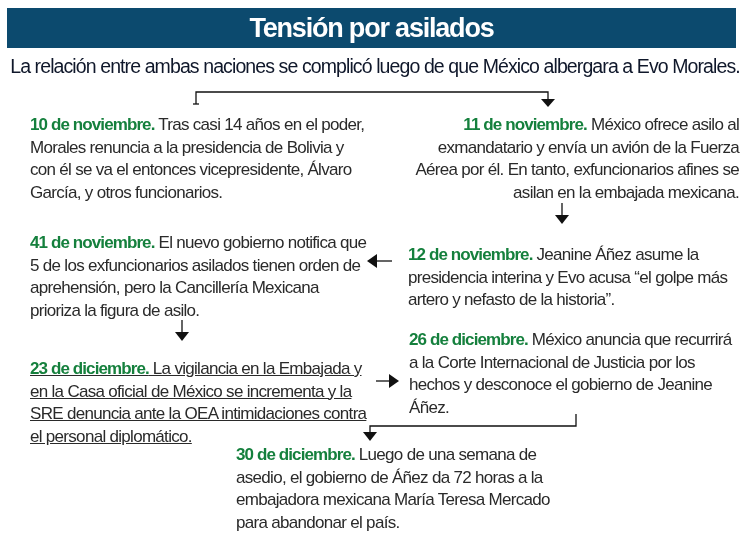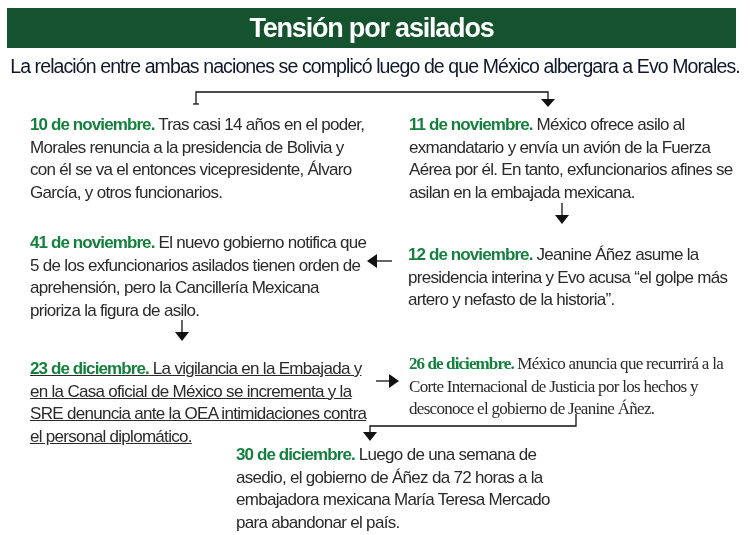--- a/index.html
+++ b/index.html
@@ -1,30 +1,30 @@
 <!DOCTYPE html>
 <html><head>
 <meta charset="utf-8">
 <style>
   html, body { margin: 0; padding: 0; background: #ffffff; }
   body { width: 750px; height: 535px; position: relative; overflow: hidden;
          font-family: "Liberation Sans", sans-serif; color: #222; }
   .title-bar { position: absolute; left: 7px; top: 8px; width: 729px; height: 40px;
-               background: #14532d; display: flex; align-items: center; justify-content: center; }
+               background: #0c4a6e; display: flex; align-items: center; justify-content: center; }
   .title-bar h1 { margin: 0; color: #fff; font-size: 27px; font-weight: bold; letter-spacing: -1.2px; }
   .subtitle { position: absolute; left: 0; top: 55px; width: 750px; text-align: center;
               font-size: 19.5px; letter-spacing: -0.9px; color: #0f172a; }
   .event { position: absolute; font-size: 17px; line-height: 22.5px; letter-spacing: -0.7px; color: #2a2a2a; }
   .event .date { color: #15803d; font-weight: bold; letter-spacing: -0.9px; }
   .ev1 { left: 30px; top: 114px; width: 338px; }
-  .ev2 { left: 409px; top: 114px; width: 330px; }
+  .ev2 { left: 409px; top: 114px; width: 330px; text-align: right; }
   .ev3 { left: 408px; top: 232px; width: 330px; margin-top: 12px; }
   .ev4 { left: 30px; top: 232px; width: 338px; }
   .ev5 { left: 30px; top: 358px; width: 338px; text-decoration: underline; }
-  .ev6 { left: 409px; top: 353px; width: 330px; font-family: Liberation Serif, serif; }
+  .ev6 { left: 409px; top: 329px; width: 330px; }
   .ev7 { left: 236px; top: 444px; width: 330px; }
   svg.connectors { position: absolute; left: 0; top: 0; width: 750px; height: 535px; pointer-events: none; }
 </style>
 </head>
 <body>
 
 <div class="title-bar">
   <h1>Tensión por asilados</h1>
 </div>
 <div class="subtitle">La relación entre ambas naciones se complicó luego de que México albergara a Evo Morales.</div>

